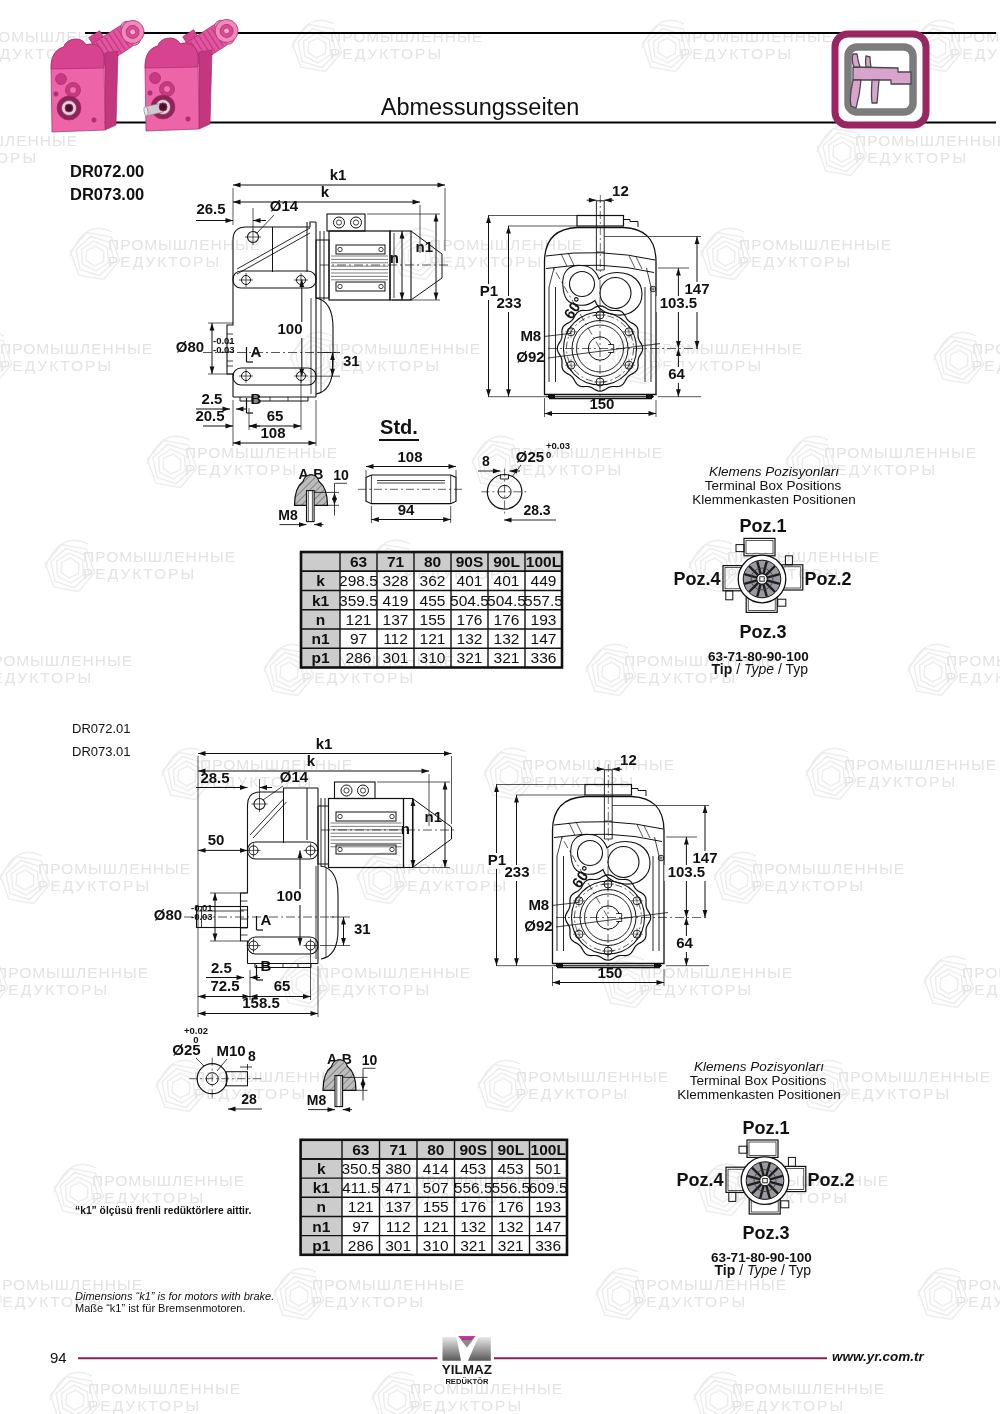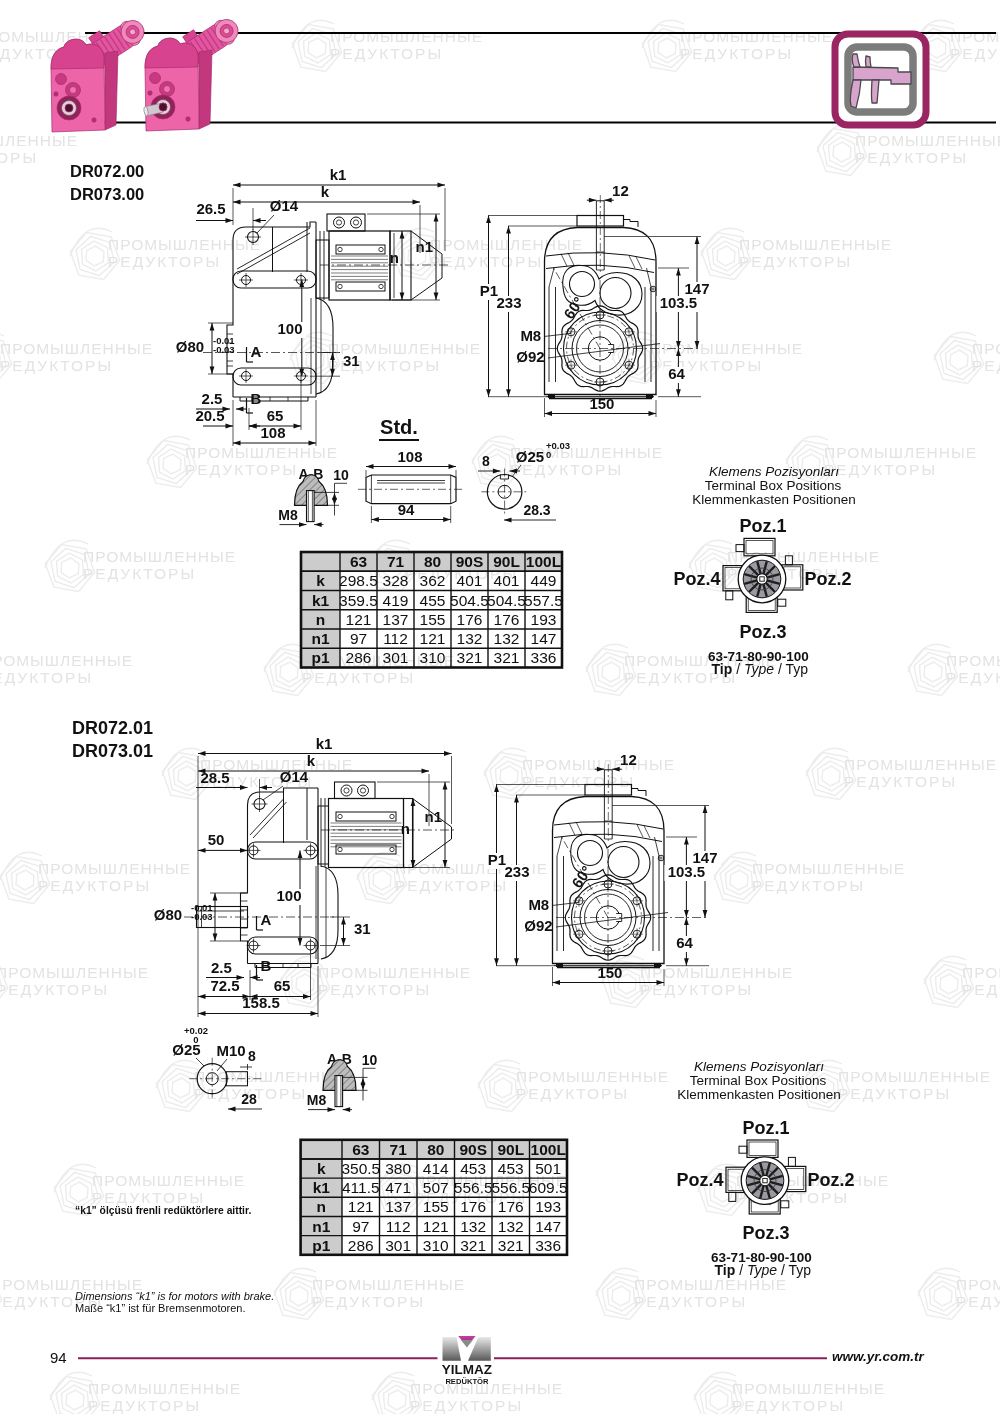--- a/index.html
+++ b/index.html
@@ -322,22 +322,23 @@
       <text x="410" y="1394" font-family="Liberation Sans, sans-serif" font-size="15.5" fill="#e3e3e3" letter-spacing="1">ПРОМЫШЛЕННЫЕ</text>
       <text x="410" y="1411" font-family="Liberation Sans, sans-serif" font-size="15.5" fill="#e3e3e3" letter-spacing="2">РЕДУКТОРЫ</text>
       <polygon points="743.6,1404.3 727.6,1423.5 702.9,1419.2 694.4,1395.7 710.4,1376.5 735.1,1380.8" fill="none" stroke="#ececec" stroke-width="1.4"></polygon>
       <polygon points="738.0,1406.2 723.2,1419.6 704.1,1413.4 700.0,1393.8 714.8,1380.4 733.9,1386.6" fill="none" stroke="#ececec" stroke-width="1.4"></polygon>
       <polygon points="732.5,1406.6 720.0,1415.0 706.6,1408.4 705.5,1393.4 718.0,1385.0 731.4,1391.6" fill="none" stroke="#ececec" stroke-width="1.4"></polygon>
       <polygon points="727.3,1405.6 718.3,1410.0 710.0,1404.4 710.7,1394.4 719.7,1390.0 728.0,1395.6" fill="none" stroke="#ececec" stroke-width="1.4"></polygon>
       <path d="M694,1400 Q709,1362 736,1376" fill="none" stroke="#ececec" stroke-width="1.4"></path>
       <text x="732" y="1394" font-family="Liberation Sans, sans-serif" font-size="15.5" fill="#e3e3e3" letter-spacing="1">ПРОМЫШЛЕННЫЕ</text>
       <text x="732" y="1411" font-family="Liberation Sans, sans-serif" font-size="15.5" fill="#e3e3e3" letter-spacing="2">РЕДУКТОРЫ</text>
     </svg>
+<div class="t" style="left:0;top:94px;width:960px;text-align:center;font-size:23.5px">Abmessungsseiten</div>
 <div class="t" style="left:70px;top:160px;font-size:16.5px;font-weight:bold;line-height:23px">DR072.00<br>DR073.00</div>
-<div class="t" style="left:72px;top:717px;font-size:18px;font-weight:bold;line-height:23px">DR072.01<br>DR073.01</div>
+<div class="t" style="left:72px;top:717px;font-size:13px;font-weight:normal;line-height:23px">DR072.01<br>DR073.01</div>
 <div class="t" style="left:75px;top:1205px;font-size:10.3px;font-weight:bold">“k1” ölçüsü frenli redüktörlere aittir.</div>
 <div class="t" style="left:75px;top:1289.5px;font-size:11px;font-style:italic">Dimensions “k1” is for motors with brake.</div>
 <div class="t" style="left:75px;top:1302px;font-size:11px">Maße “k1” ist für Bremsenmotoren.</div>
 <div class="t" style="left:50px;top:1349px;font-size:15px">94</div>
 <div class="t" style="left:832px;top:1349px;font-size:13.5px;font-style:italic;font-weight:bold">www.yr.com.tr</div>
 <svg width="1000" height="1414" style="position:absolute;left:0;top:0" xmlns="http://www.w3.org/2000/svg">
       <defs>
         <pattern id="hatch" width="5" height="5" patternTransform="rotate(45)" patternUnits="userSpaceOnUse">
           <rect width="5" height="5" fill="#bdbdbd"></rect>
           <line x1="0" y1="0" x2="0" y2="5" stroke="#6a6a6a" stroke-width="1.4"></line>

